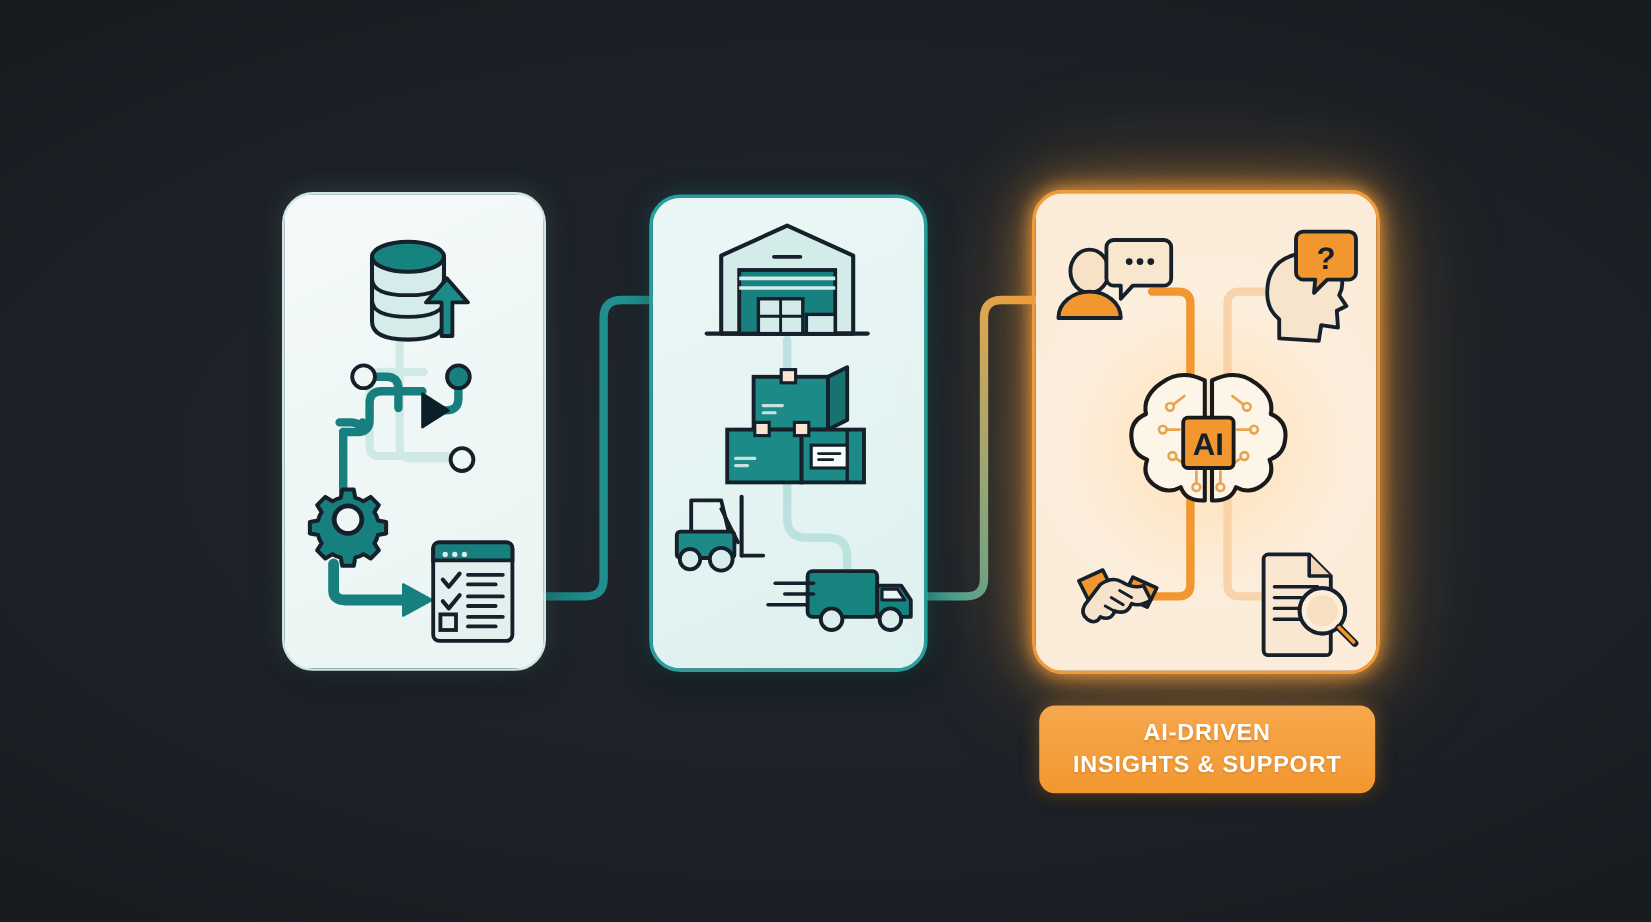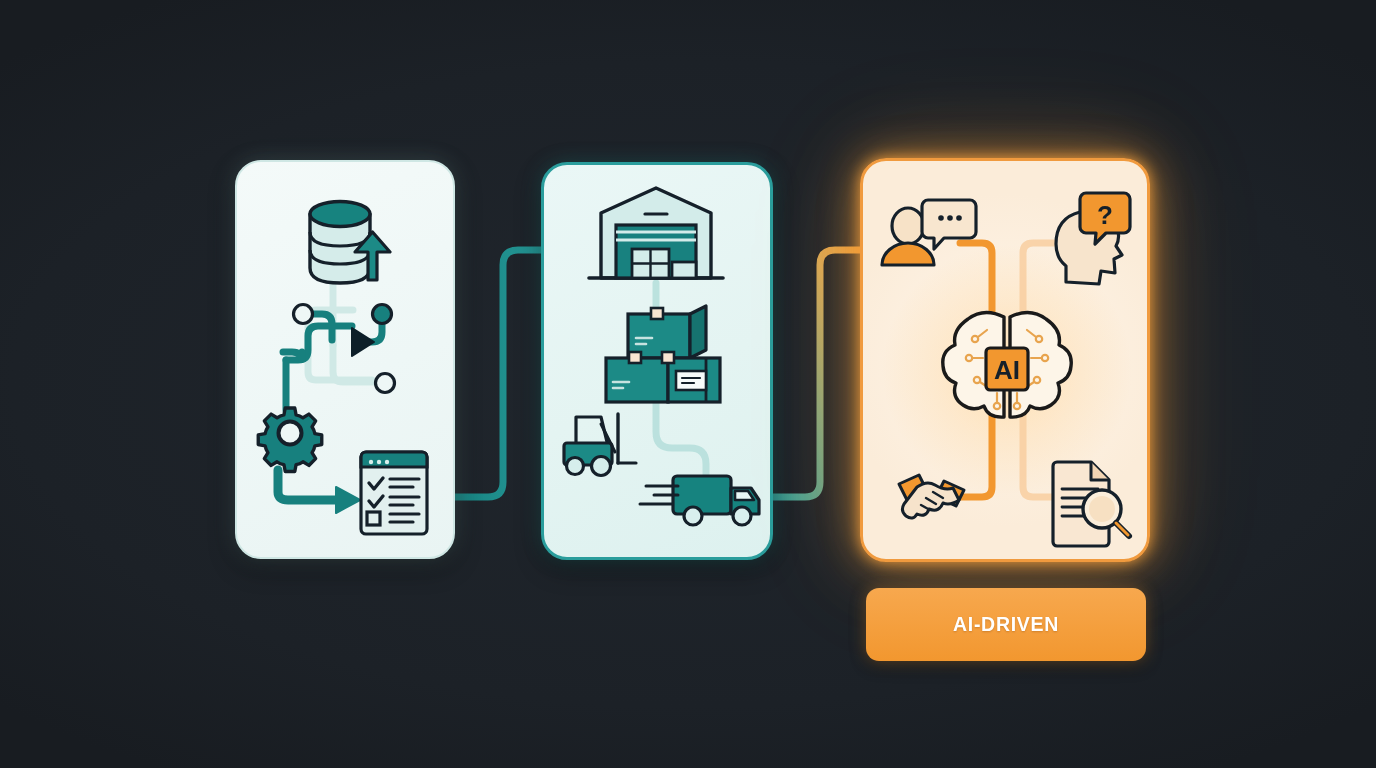--- a/index.html
+++ b/index.html
@@ -345,15 +345,16 @@
         <circle cx="1102" cy="509" r="19" fill="#fbeedb" stroke="#15202a" stroke-width="3.4"></circle>
         <circle cx="1102" cy="509" r="13" fill="#f7e0c2" stroke="none"></circle>
         <line x1="1116" y1="523" x2="1129" y2="536" stroke="#15202a" stroke-width="6" stroke-linecap="round"></line>
         <line x1="1116" y1="523" x2="1128" y2="535" stroke="#f2972f" stroke-width="3" stroke-linecap="round"></line>
       </g>
     </g>
   </svg>
 
   <div id="ai-label">
     <span>AI-DRIVEN</span>
+    <span>INSIGHTS &amp; SUPPORT</span>
   </div>
 
 </div>
 
 </body></html>

